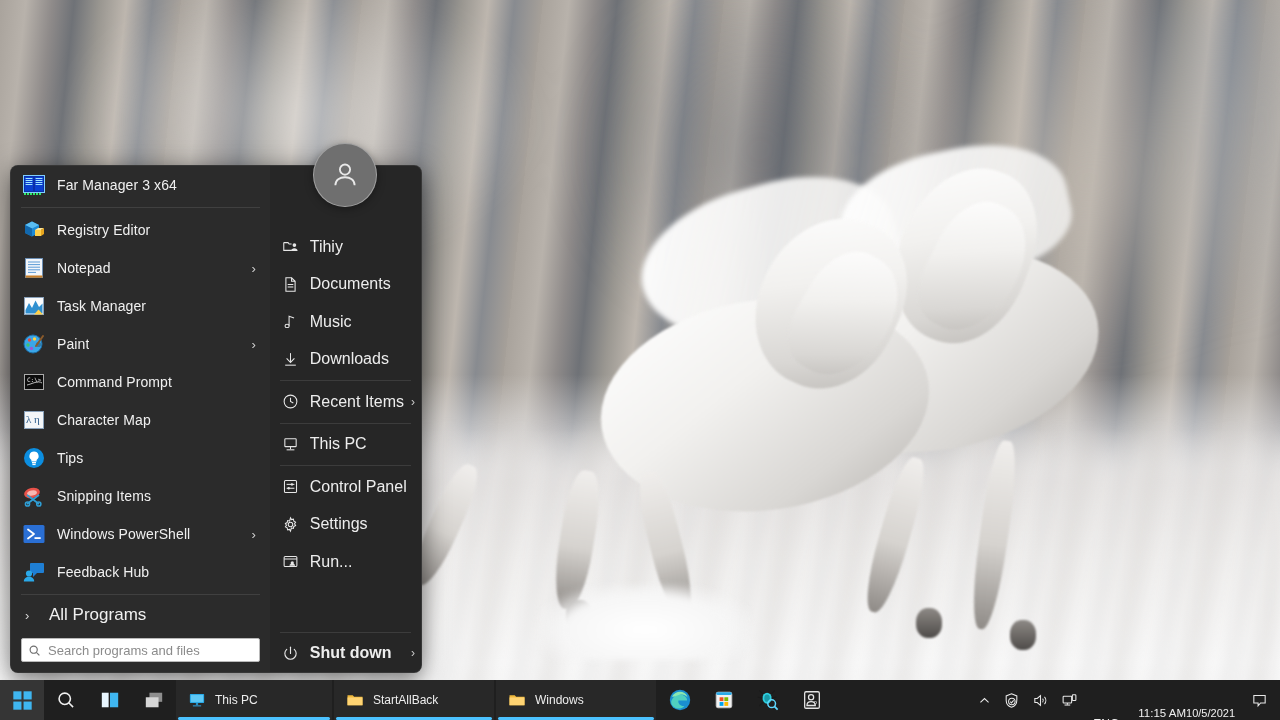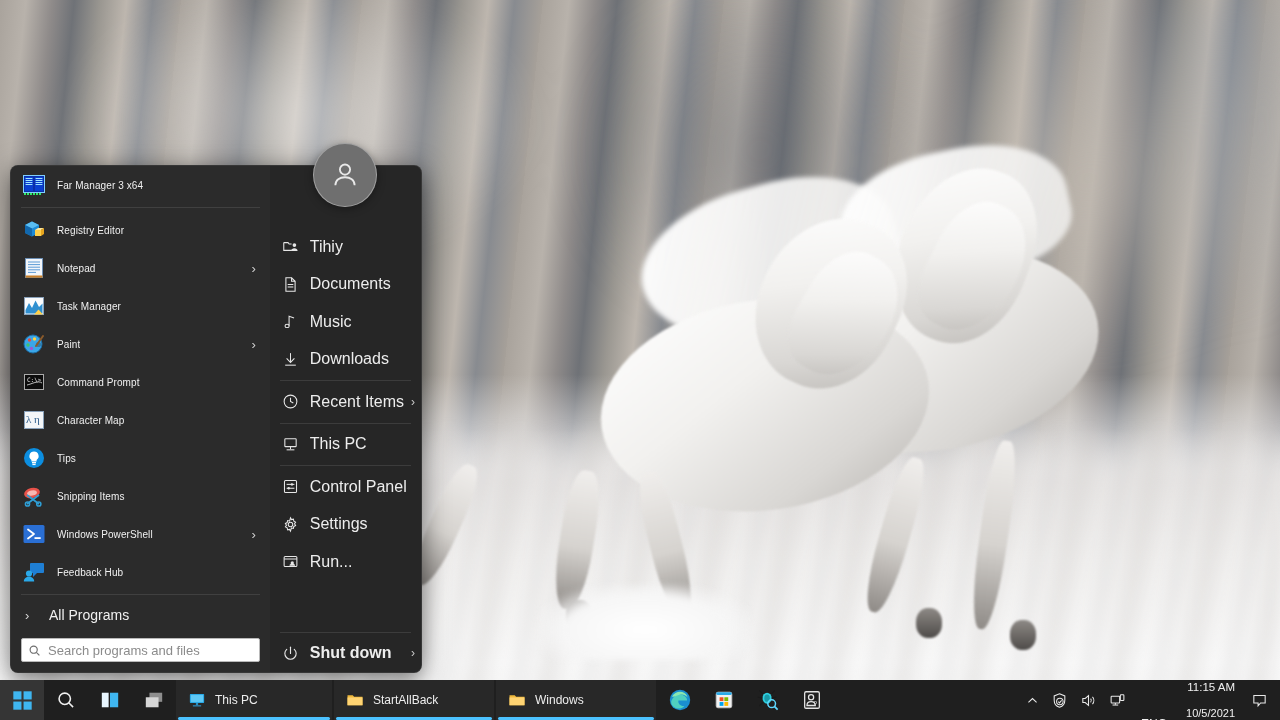--- a/index.html
+++ b/index.html
@@ -136,34 +136,34 @@
     height: 38px; padding: 0 8px 0 10px;
     cursor: default; position: relative;
     flex: 0 0 auto;
   }
   .sm-item .ico {
     width: 26px; height: 26px; margin-right: 10px;
     display: flex; align-items: center; justify-content: center;
     flex: 0 0 26px;
   }
   .sm-item .lbl {
-    font-size: 10px; color: #f0f0f0; letter-spacing: 0.1px;
+    font-size: 14px; color: #f0f0f0; letter-spacing: 0.1px;
     white-space: nowrap; overflow: hidden; text-overflow: ellipsis;
   }
   .sm-item .chev {
     margin-left: auto; color: #cfcfcf; font-size: 13px; padding-right: 6px;
   }
   .sm-sep { height: 1px; background: rgba(255,255,255,0.10); margin: 3px 10px; }
 
   .sm-left .spacer { flex: 1 1 auto; }
   .all-programs {
     display: flex; align-items: center; height: 34px; padding-left: 14px;
   }
   .all-programs .ap-chev { color: #d8d8d8; font-size: 13px; width: 24px; }
-  .all-programs .ap-lbl { font-size: 14px; color: #f0f0f0; }
+  .all-programs .ap-lbl { font-size: 17px; color: #f0f0f0; }
 
   #search-box {
     margin: 6px 10px 10px 10px; height: 24px;
     background: #ffffff; border: 1px solid #b9b9b9; border-radius: 2px;
     display: flex; align-items: center; padding: 0 6px;
   }
   #search-box input {
     border: 0; outline: 0; width: 100%; font-size: 13px;
     color: #3a3a3a; font-family: "Liberation Sans", sans-serif;
     background: transparent;
@@ -214,21 +214,21 @@
   }
   #tray {
     margin-left: auto; display: flex; align-items: center; height: 40px; padding-right: 6px;
   }
   .tray-item {
     display: flex; align-items: center; justify-content: center;
     height: 40px; padding: 0 6px;
   }
   #tray-lang { font-size: 12px; color: #f0f0f0; padding: 0 9px; margin-top: 48px; }
   #tray-clock {
-    display: flex; flex-direction: column; align-items: flex-end; justify-content: space-between;
+    display: flex; align-items: flex-end; justify-content: flex-start;
     font-size: 11.5px; line-height: 14px; height: 40px; padding: 0 10px; color: #f0f0f0;
   }
   .mono-sm { font-size: 11px; }
 </style>
 </head>
 <body>
 
 <div id="desktop">
   <div class="wp-bg"></div>
   <div class="wp-haze"></div>

